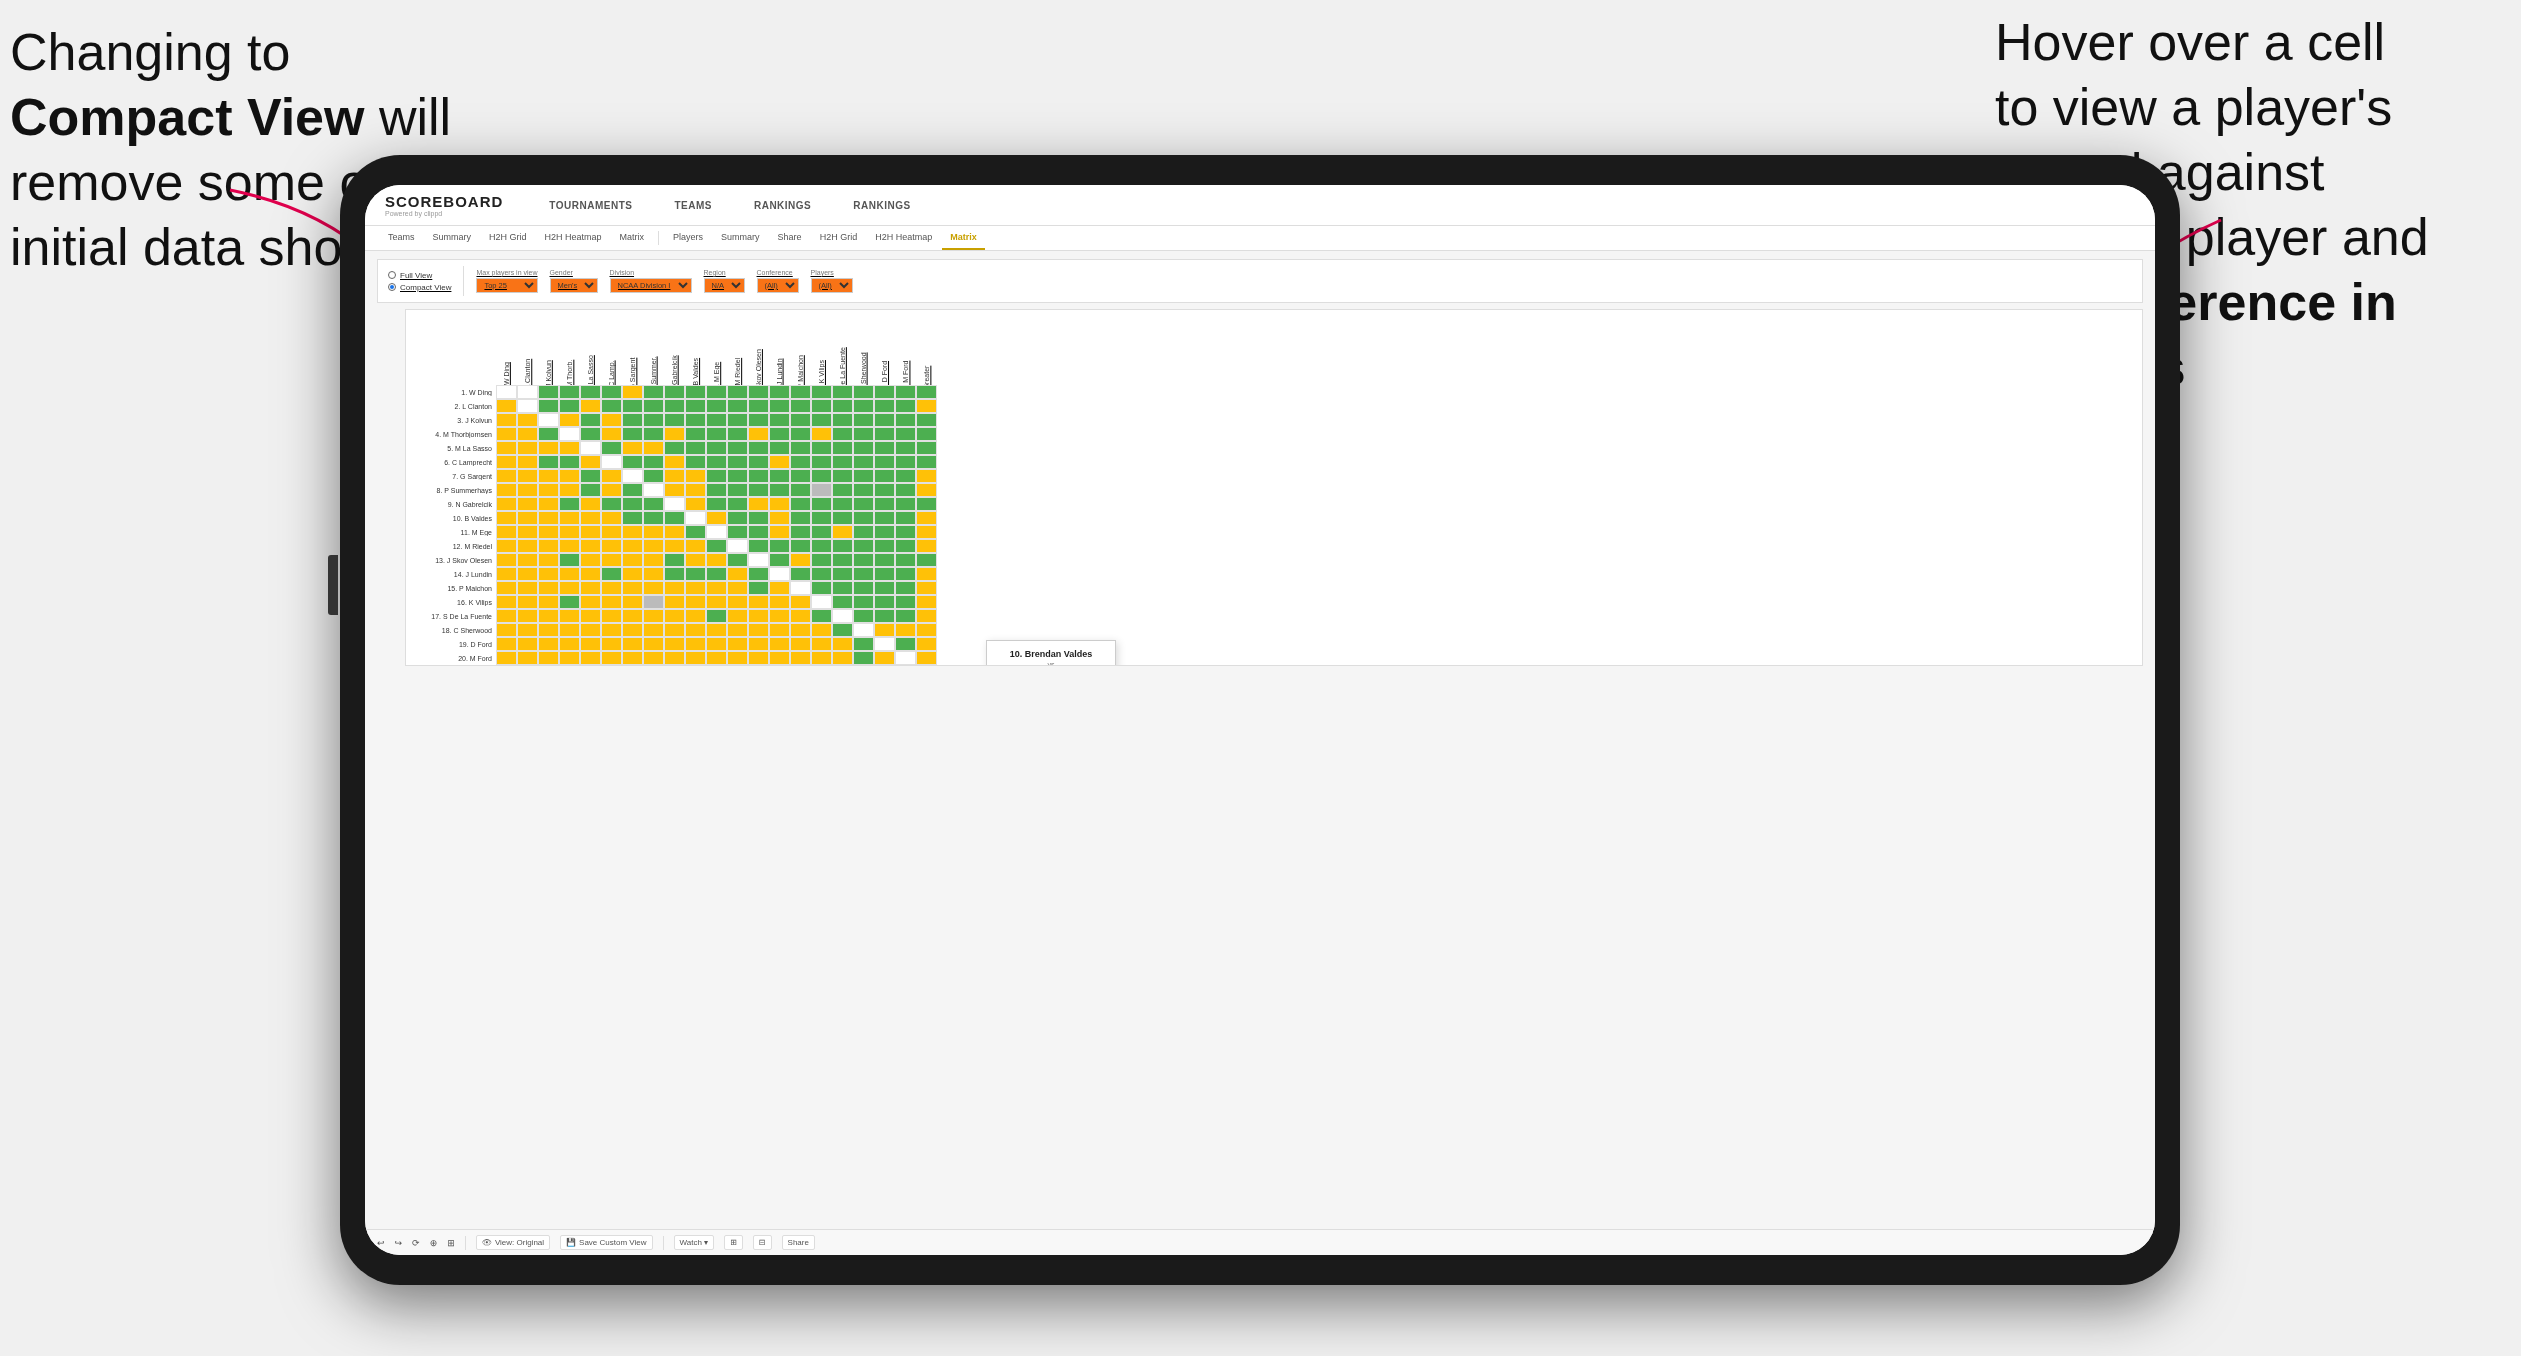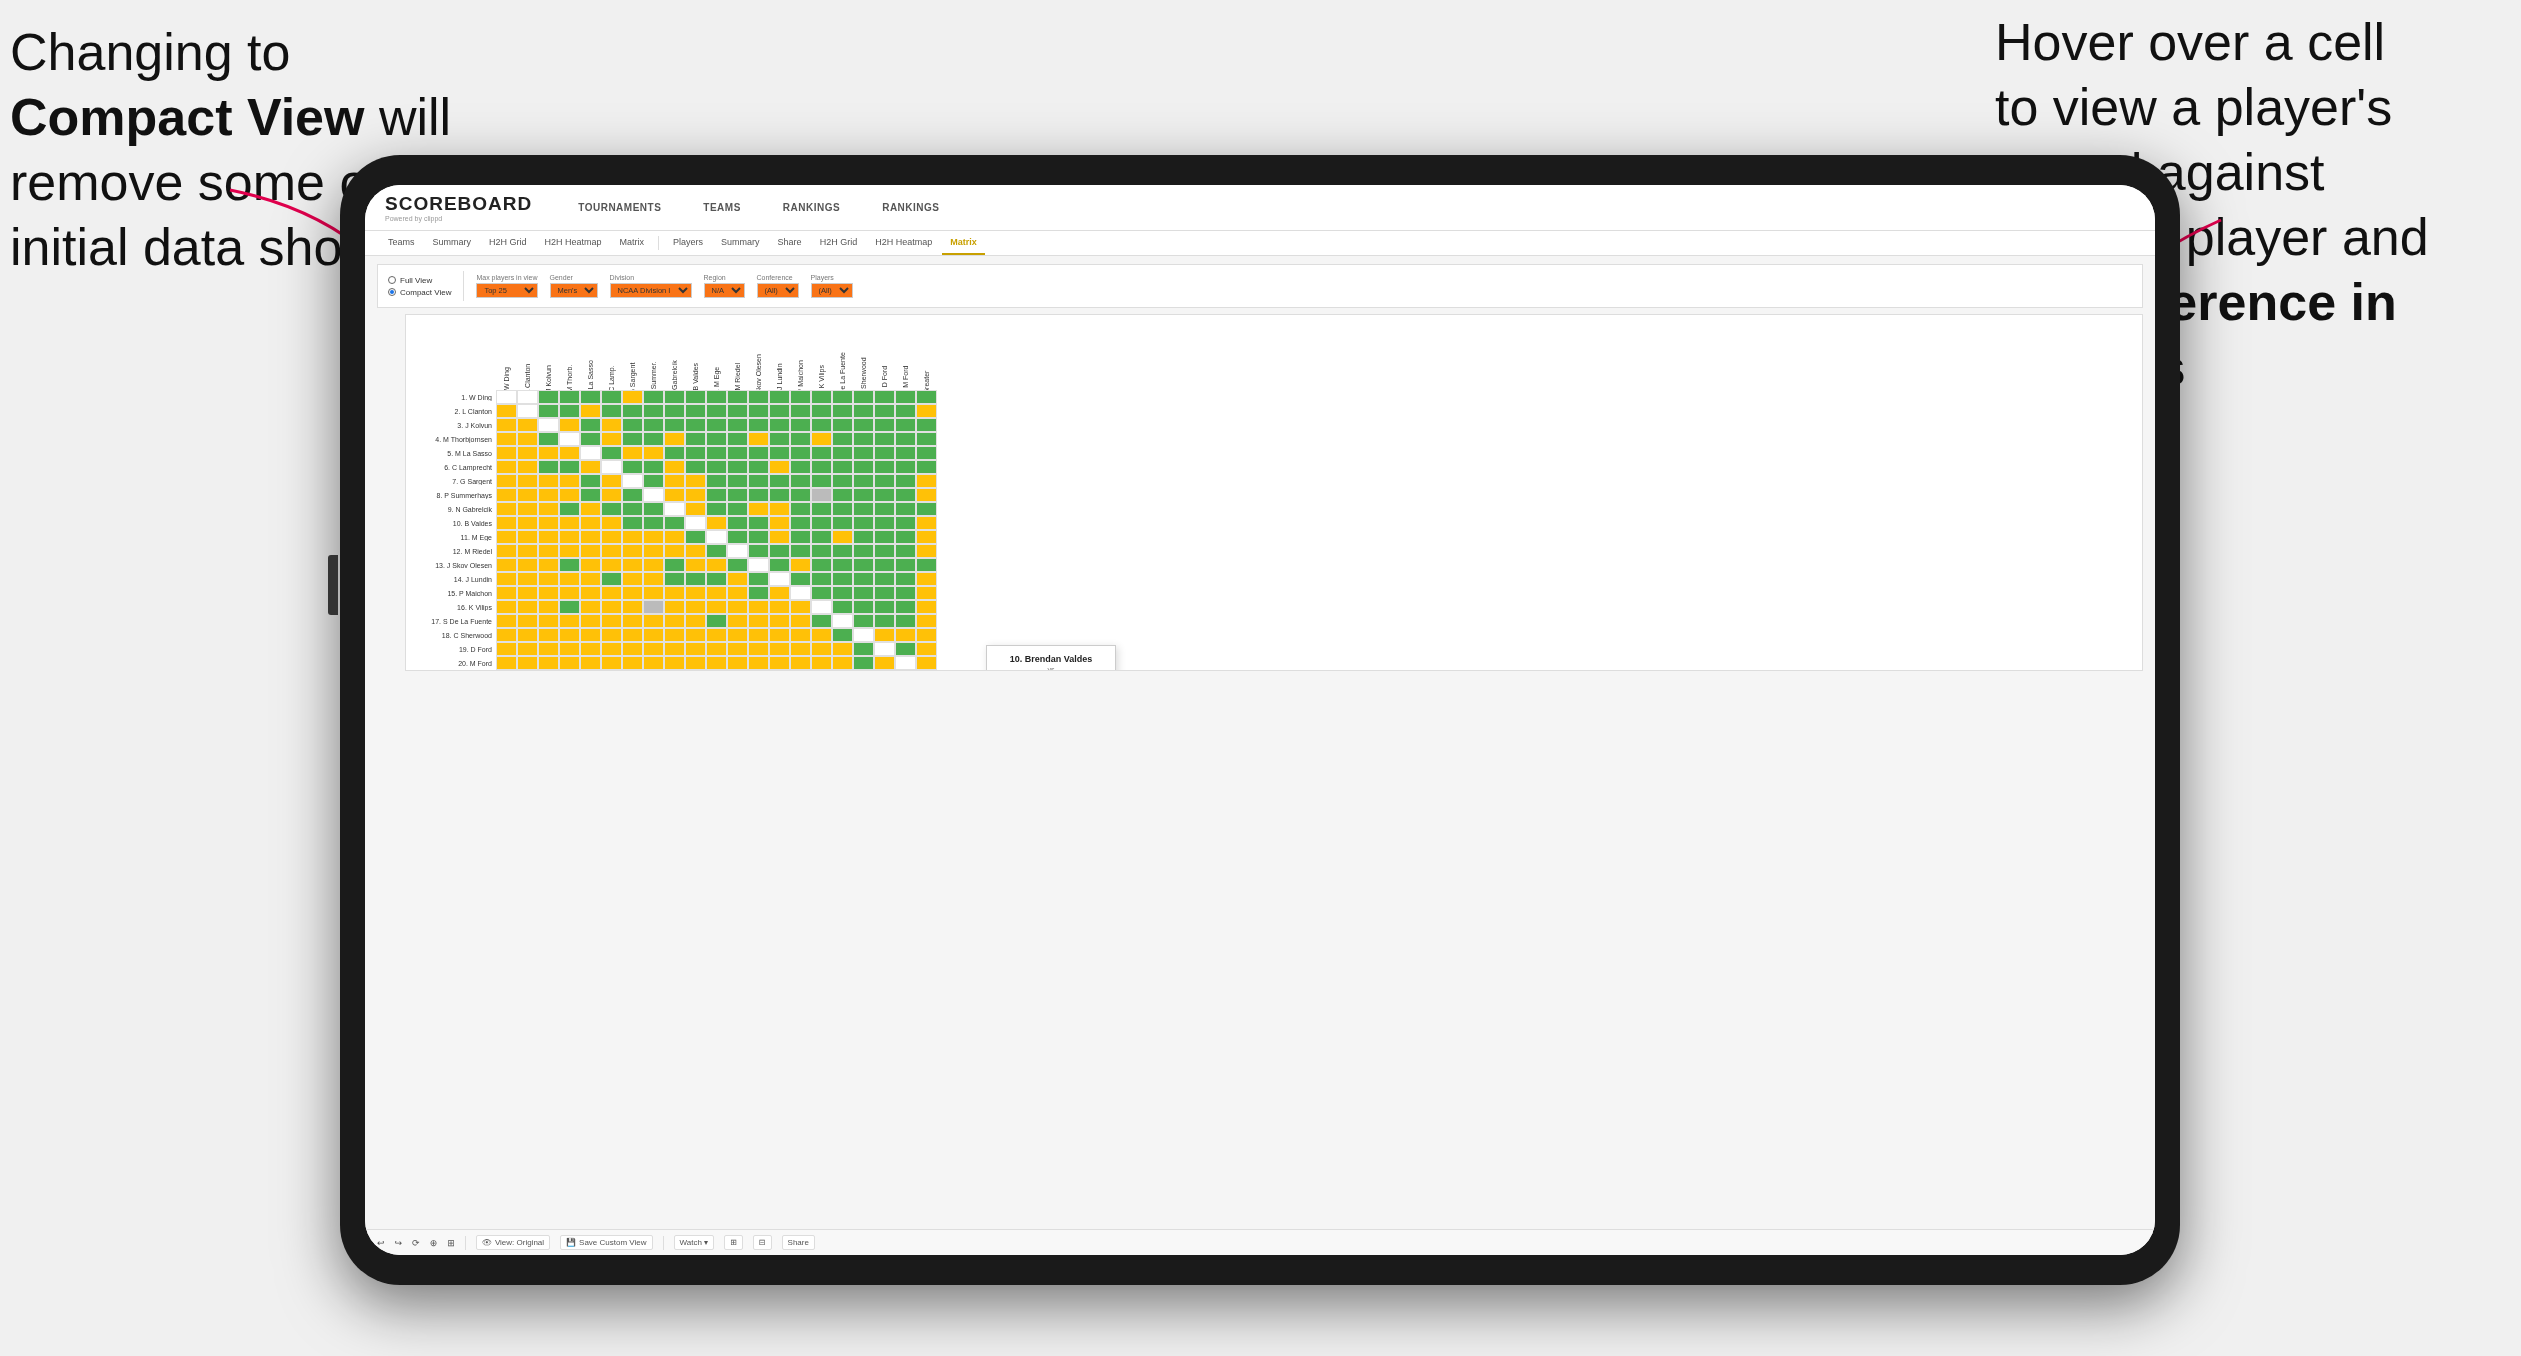--- a/index.html
+++ b/index.html
@@ -97,21 +97,21 @@
       display: flex;
       align-items: center;
       gap: 30px;
     }
     .logo-area {
       display: flex;
       flex-direction: column;
       margin-right: 10px;
     }
     .logo-text {
-      font-size: 19px;
+      font-size: 15px;
       font-weight: 900;
       letter-spacing: 1px;
       color: #222;
     }
     .logo-sub {
       font-size: 7px;
       color: #999;
     }
     .nav-item {
       font-size: 10px;
@@ -403,21 +403,21 @@
         <span class="sub-tab">Matrix</span>
         <div class="sub-tab-divider"></div>
         <span class="sub-tab">Players</span>
         <span class="sub-tab">Summary</span>
         <span class="sub-tab">Share</span>
         <span class="sub-tab">H2H Grid</span>
         <span class="sub-tab">H2H Heatmap</span>
         <span class="sub-tab active">Matrix</span>
       </div>
 
-      <div class="content-area" style="flex:1; overflow:hidden; position:relative;">
+      <div class="content-area" style="flex:1; overflow:hidden; position:relative;text-decoration:underline;">
 
         <div class="controls-row">
           <div class="view-options">
             <div class="radio-option">
               <div class="radio-circle"></div>
               <span>Full View</span>
             </div>
             <div class="radio-option">
               <div class="radio-circle selected"></div>
               <span>Compact View</span>

